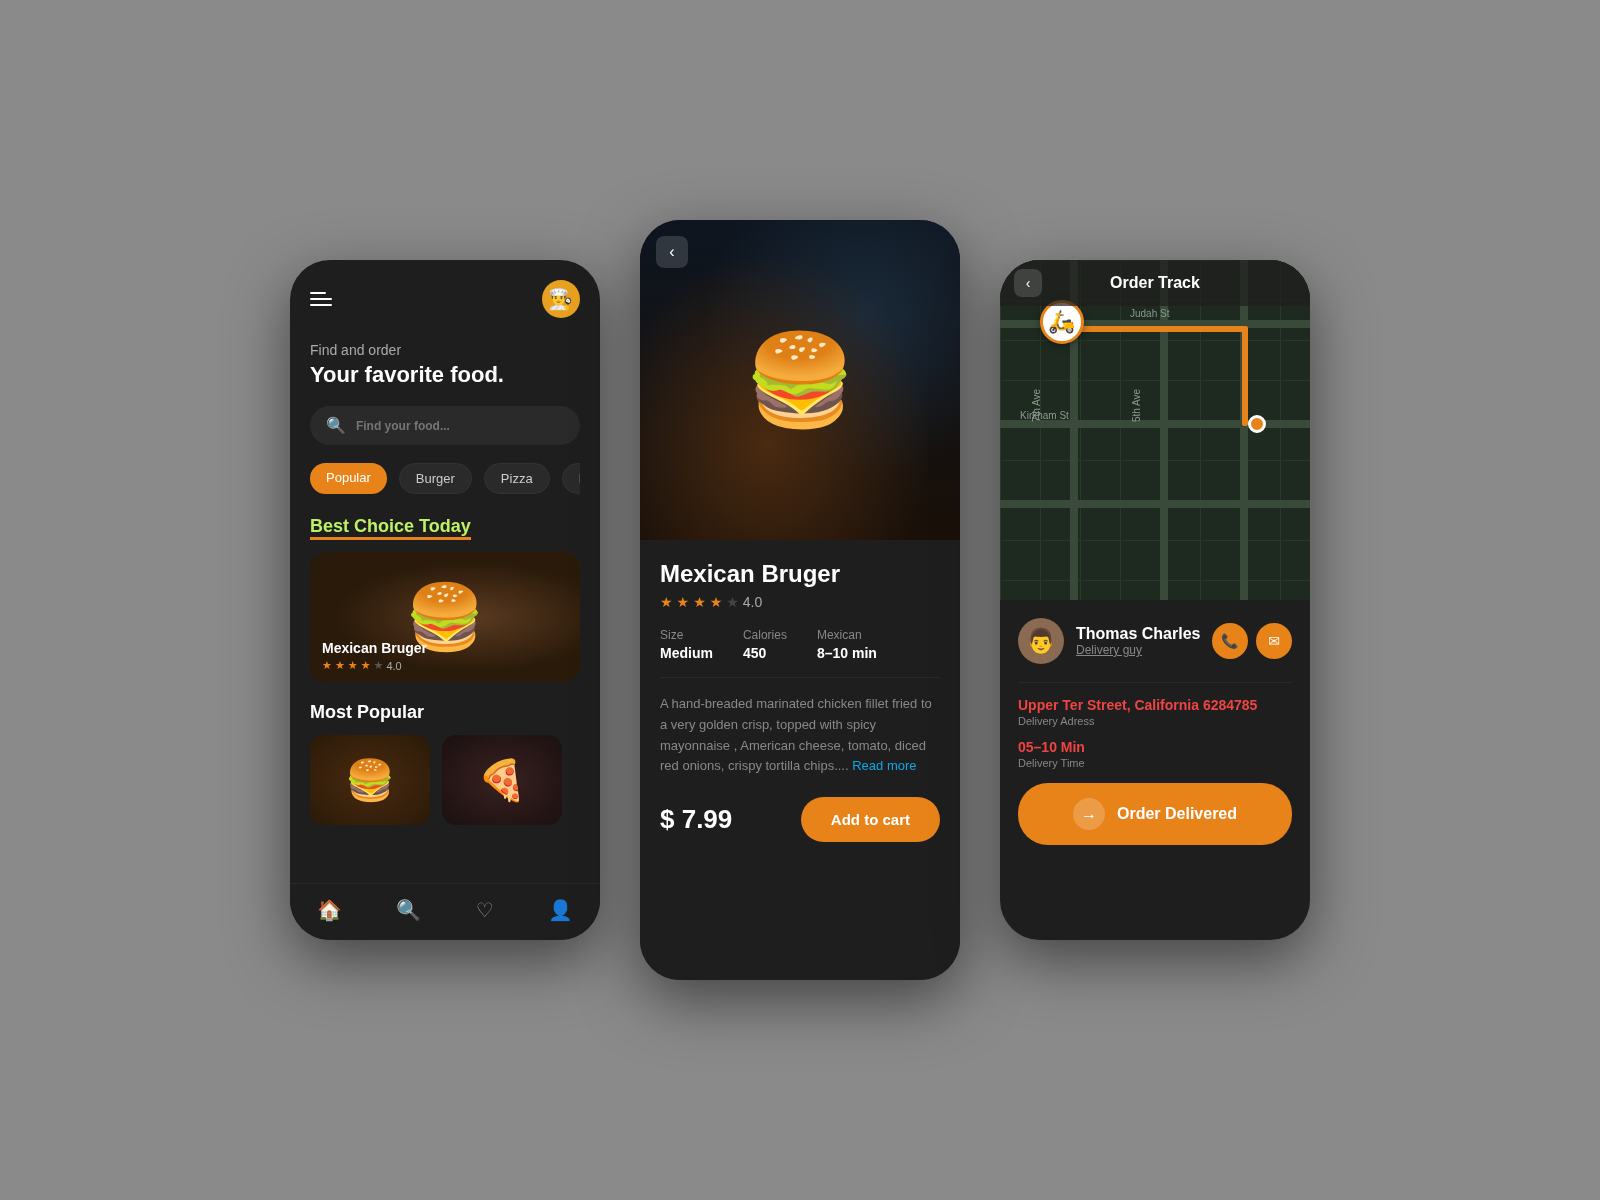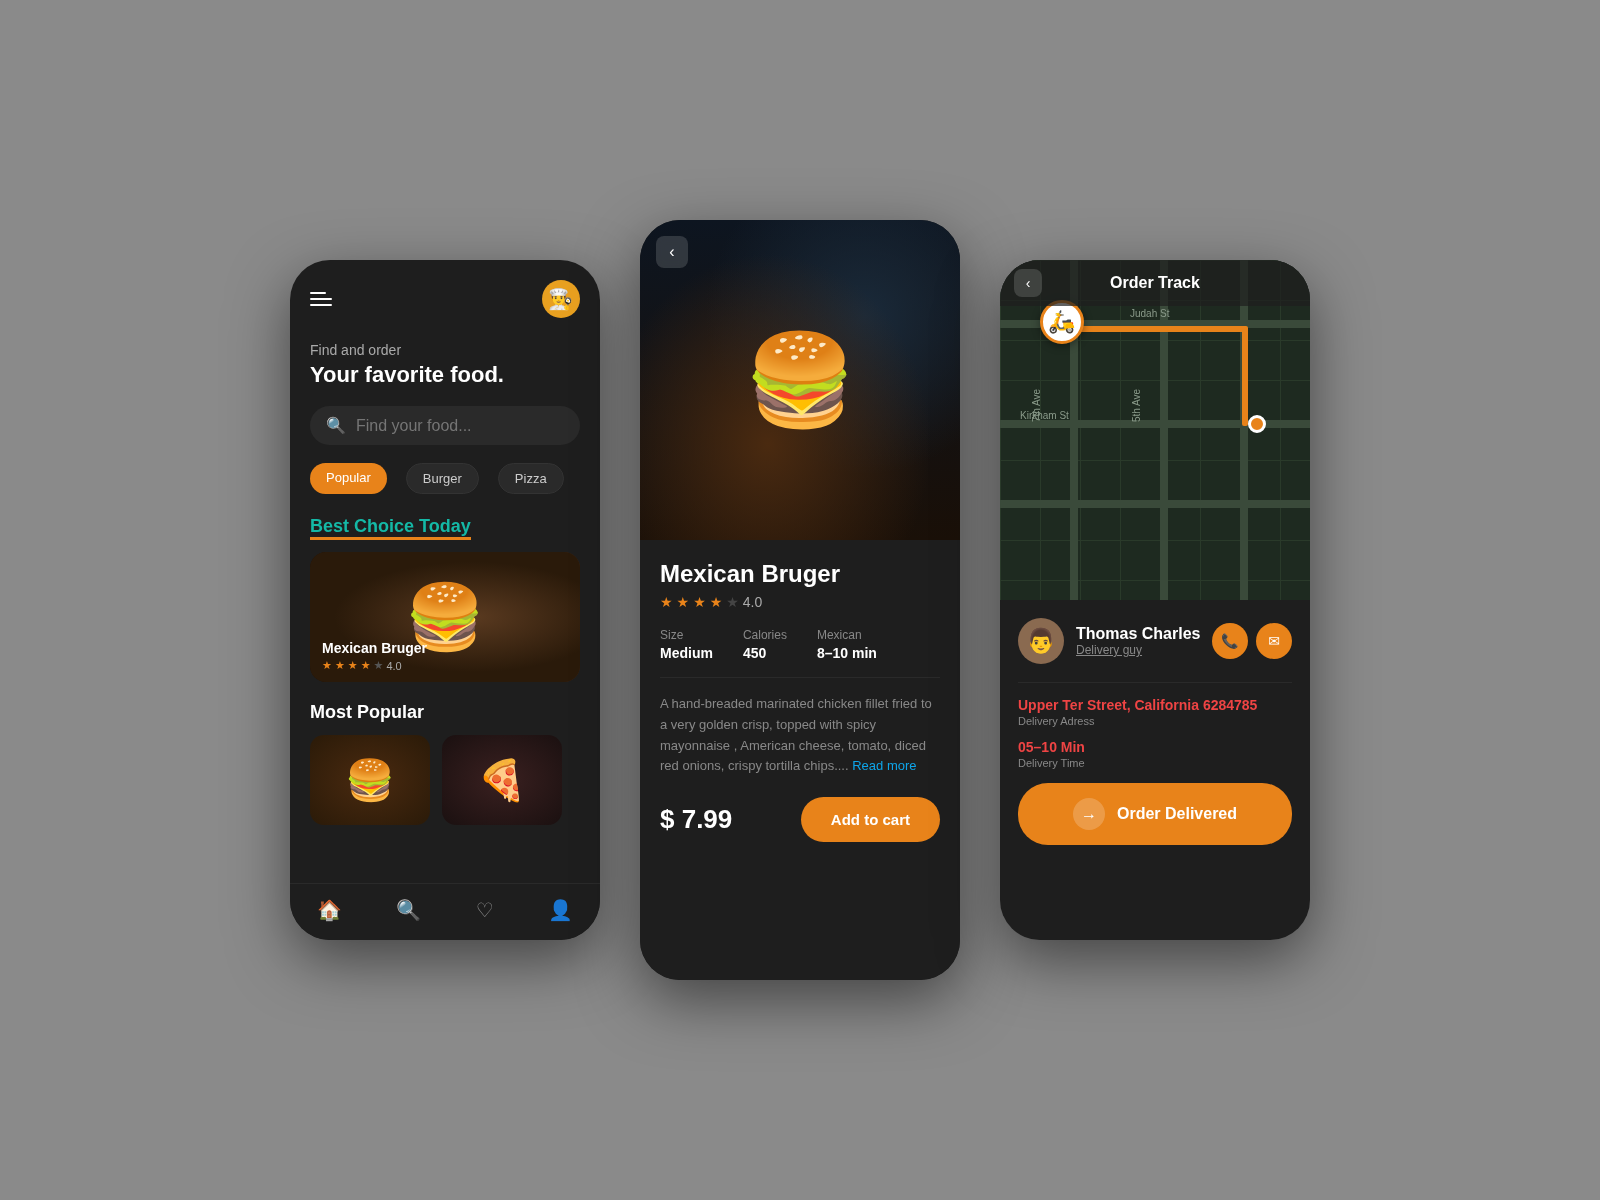--- a/index.html
+++ b/index.html
@@ -82,30 +82,31 @@
       align-items: center;
       padding: 10px 16px;
       gap: 10px;
       margin-bottom: 18px;
     }
     .search-bar input {
       background: none;
       border: none;
       outline: none;
       color: #ffffff;
-      font-size: 16px;
+      font-size: 12px;
       flex: 1;
+      font-weight: bold;
     }
     .search-icon-svg {
       color: #888;
       font-size: 16px;
     }
     .filter-tabs {
       display: flex;
-      gap: 19px;
+      gap: 12px;
       margin-bottom: 22px;
       overflow: hidden;
     }
     .filter-tab {
       padding: 7px 16px;
       border-radius: 20px;
       font-size: 13px;
       font-weight: 500;
       white-space: nowrap;
       cursor: pointer;
@@ -113,21 +114,21 @@
     .filter-tab.active {
       background: #e8831a;
       color: #fff;
     }
     .filter-tab.inactive {
       background: #2a2a2a;
       color: #ccc;
       border: 1px solid #333;
     }
     .section-title {
-      color: #14b8a6;
+      color: #bef264;
       font-size: 18px;
       font-weight: 700;
       margin-bottom: 12px;
       display: flex;
       align-items: flex-end;
       gap: 8px;
     }
     .section-title .underline-accent {
       display: inline-block;
       border-bottom: 3px solid #e8831a;

